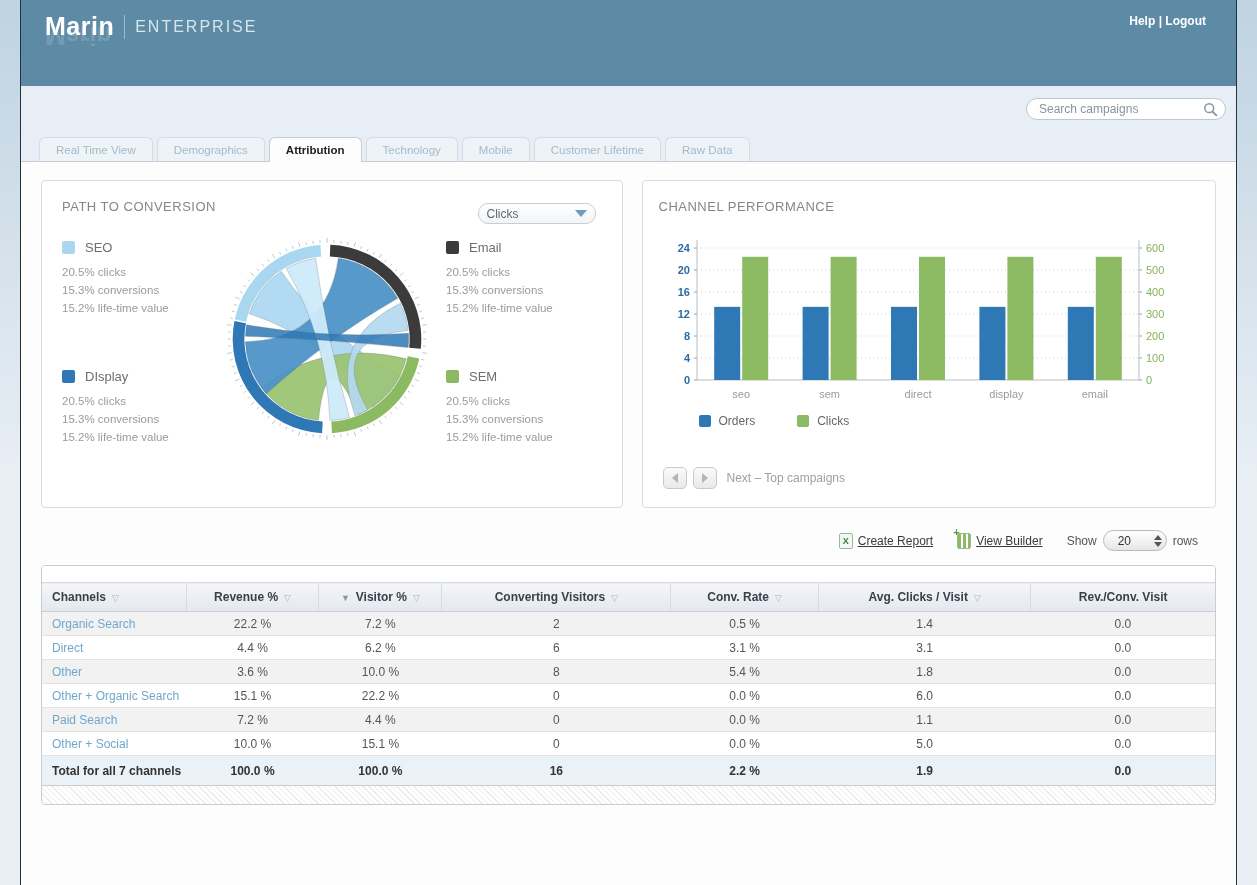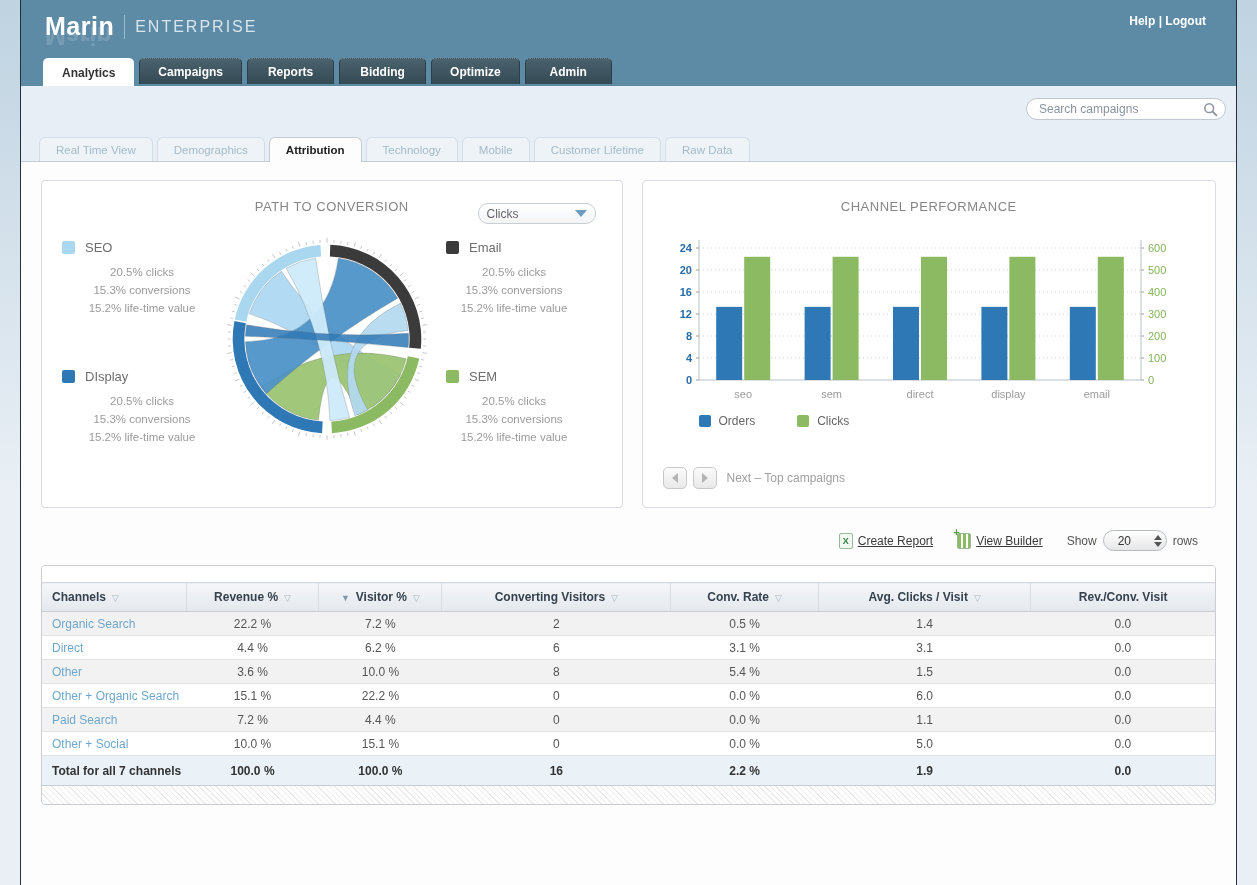--- a/index.html
+++ b/index.html
@@ -29,21 +29,21 @@
   .search-input { width:200px; height:22px; border:1px solid #bfc7d1; border-radius:11px; padding:0 26px 0 12px;
     font-size:12px; color:#555; background:#fff; outline:none; font-family:"Liberation Sans",sans-serif; }
   .search-input::placeholder { color:#8a939e; }
   .search-icon { position:absolute; right:8px; top:4px; }
   .sub-tabs { position:absolute; left:18px; bottom:-1px; display:flex; gap:4px; }
   .sub-tab { height:24px; padding:0 16px; display:flex; align-items:center; font-size:11.5px; color:#a4bac9;
     background:#eef3f8; border:1px solid #d4dce6; border-bottom:none; border-radius:6px 6px 0 0; cursor:pointer; }
   .sub-tab.active { background:#fdfdfe; color:#222; font-weight:bold; border-color:#c6ccd4; position:relative; z-index:2; height:25px; }
 
   
-  .panels { display:flex; gap:19px; padding:18px 20px 0 20px;text-align:center; }
+  .panels { display:flex; gap:19px; padding:18px 20px 0 20px; }
   .panel { background:#fff; border:1px solid #d9dce0; border-radius:4px; }
   .panel-title { font-size:13px; color:#868686; letter-spacing:.5px; }
   .panel-path { width:585px; height:328px; padding:18px 20px; position:relative; }
   .panel-channel { width:578px; height:328px; padding:18px 16px; position:relative; }
 
   .dropdown { position:absolute; right:26px; top:22px; width:118px; height:21px; border:1px solid #c8ced6; border-radius:10px;
     background:linear-gradient(#fff,#f2f4f6); display:flex; align-items:center; padding:0 8px; font-size:12px; color:#666; cursor:pointer; }
   .dropdown .caret { margin-left:auto; width:0; height:0; border-left:6px solid transparent; border-right:6px solid transparent; border-top:7px solid #6d9cc0; }
 
   .path-body { display:flex; margin-top:26px; }
@@ -116,28 +116,20 @@
     <div class="brand-wrap">
       <span class="brand">Marin</span>
       <span class="brand-divider"></span>
       <span class="brand-suffix">ENTERPRISE</span>
     </div>
     <span class="brand-reflection">Marin</span>
     <div class="session-links">
       <a>Help</a>
       <span>|</span>
       <a>Logout</a>
-    </div>
-    <div class="main-tabs">
-      <div class="main-tab active">Analytics</div>
-      <div class="main-tab">Campaigns</div>
-      <div class="main-tab">Reports</div>
-      <div class="main-tab">Bidding</div>
-      <div class="main-tab">Optimize</div>
-      <div class="main-tab">Admin</div>
     </div>
   </div>
 
   <div class="band">
     <div class="search-wrap">
       <input class="search-input" type="text" placeholder="Search campaigns" style="">
       <span class="search-icon">
         <svg width="15" height="15" viewBox="0 0 15 15">
             <circle cx="6.2" cy="6.2" r="4.4" fill="none" stroke="#8a939e" stroke-width="1.5"></circle>
             <line x1="9.6" y1="9.6" x2="13.4" y2="13.4" stroke="#8a939e" stroke-width="1.8" stroke-linecap="round"></line>
@@ -466,21 +458,21 @@
             <td>3.1 %</td>
           <td>3.1</td>
             <td>0.0</td>
         </tr>
         <tr>
           <td class="cell-channel"><a class="channel-link">Other</a></td>
           <td>3.6 %</td>
             <td>10.0 %</td>
           <td>8</td>
             <td>5.4 %</td>
-          <td>1.5</td>
+          <td>1.8</td>
             <td>0.0</td>
         </tr>
         <tr>
           <td class="cell-channel"><a class="channel-link">Other + Organic Search</a></td>
           <td>15.1 %</td>
             <td>22.2 %</td>
           <td>0</td>
             <td>0.0 %</td>
           <td>6.0</td>
             <td>0.0</td>

